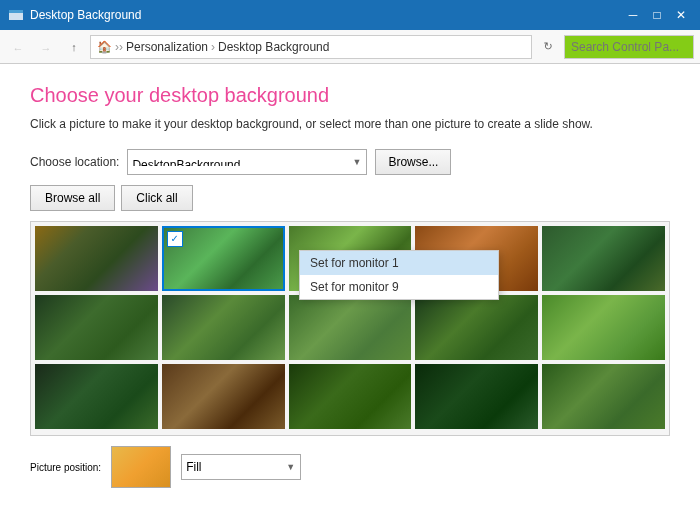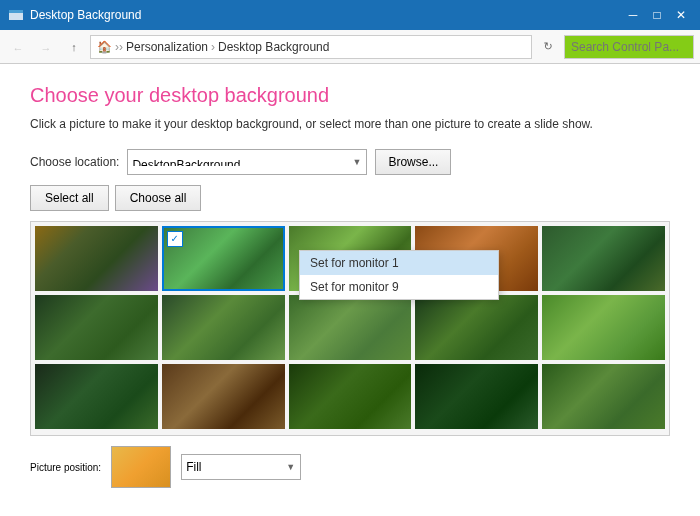--- a/index.html
+++ b/index.html
@@ -348,22 +348,22 @@
     <span class="picture-location-label">Choose location:</span>
     <div class="select-wrapper">
       <select class="picture-location-select">
         <option>DesktopBackground</option>
       </select>
     </div>
     <button class="browse-btn">Browse...</button>
   </div>
 
   <div class="action-buttons">
-    <button class="action-btn">Select all</button>
-    <button class="action-btn">Choose all</button>
+    <button class="action-btn">Browse all</button>
+    <button class="action-btn">Click all</button>
   </div>
 
   <div class="image-grid-container">
     <div class="image-grid">
       <div class="img-cell img-1"></div>
       <div class="img-cell img-2 img-cell-selected"></div>
       <div class="img-cell img-3"></div>
       <div class="img-cell img-4"></div>
       <div class="img-cell img-5"></div>
       <div class="img-cell img-6"></div>

